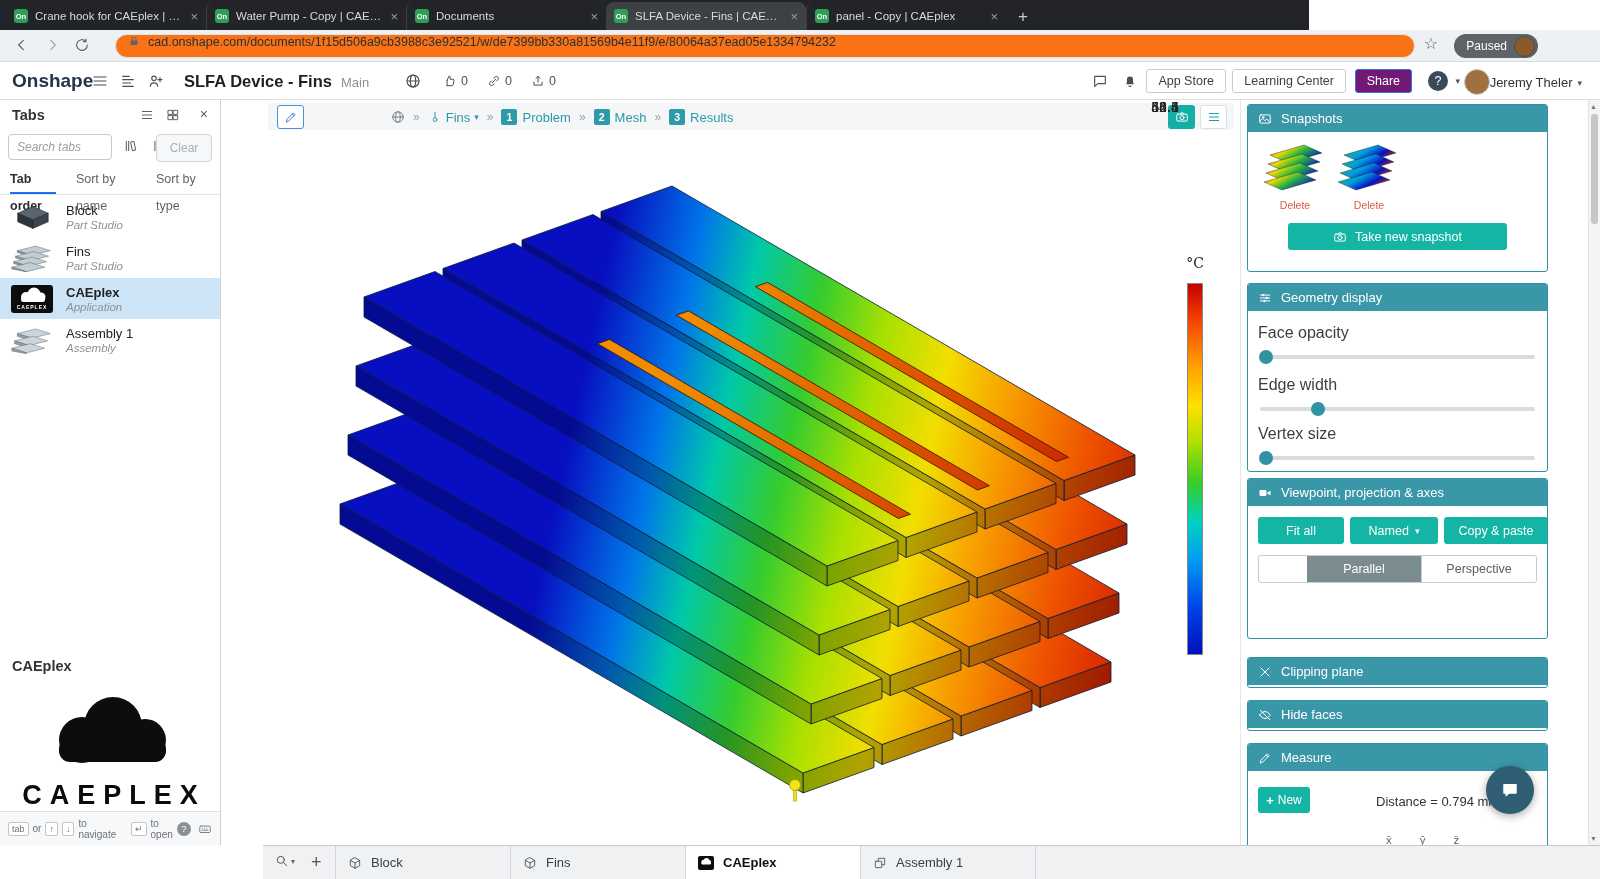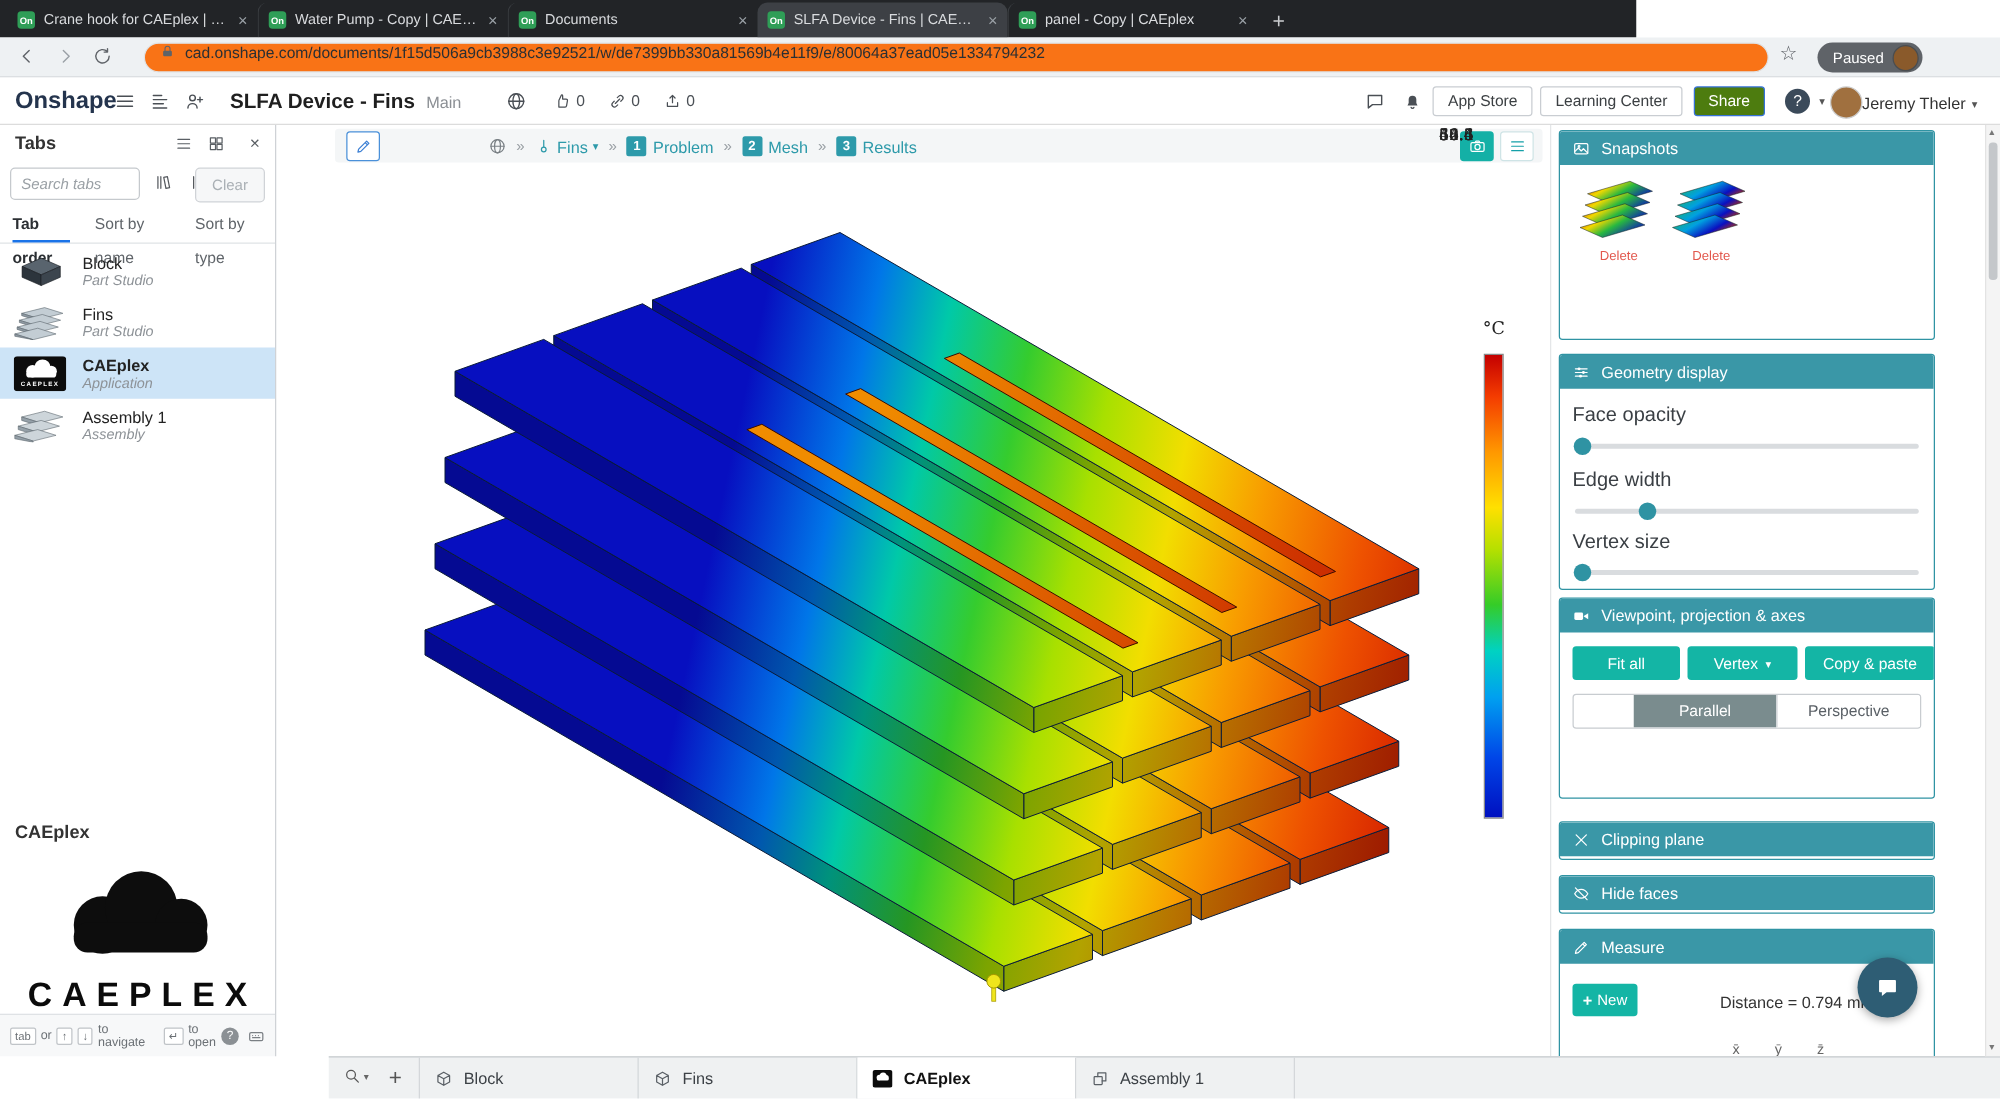--- a/index.html
+++ b/index.html
@@ -29,21 +29,21 @@
 
   
   #osbar{position:absolute;left:0;top:62px;width:1600px;height:38px;background:#fff;border-bottom:1px solid #dcdcdc;box-sizing:border-box;}
   #oslogo{position:absolute;left:12px;top:8px;font-size:19px;font-weight:bold;color:#24344d;}
   .osico{position:absolute;top:11px;color:#4a4f55;}
   #ostitle-wrap{position:absolute;left:184px;top:10px;display:flex;gap:9px;align-items:baseline;}
   #ostitle{font-size:16.5px;font-weight:bold;color:#1f1f1f;}
   #osmain{font-size:13px;color:#8b8f94;}
   .cnt{position:absolute;top:12px;font-size:12.5px;color:#4a4f55;display:flex;gap:4px;align-items:center;}
   .osbtn{position:absolute;top:7px;height:24px;border:1px solid #c9cdd2;border-radius:3px;background:#fff;font-size:12.5px;color:#3c4043;display:flex;align-items:center;padding:0 11px;box-sizing:border-box;}
-  #btn-share{background:#4d7c0f;border-color:#3572d8;color:#fff;}
+  #btn-share{background:#701a75;border-color:#3572d8;color:#fff;}
   #os-help{position:absolute;right:152px;top:9px;width:20px;height:20px;border-radius:50%;background:#3b4a5a;color:#fff;font-size:12.5px;display:flex;align-items:center;justify-content:center;}
   #os-help-caret{position:absolute;right:140px;top:14px;font-size:9px;color:#555;}
   #os-avatar{position:absolute;right:110px;top:7px;width:24px;height:24px;border-radius:50%;background:#a0703f;border:1px solid #ccc;}
   #os-user{position:absolute;right:18px;top:13px;font-size:13px;color:#333;display:flex;gap:5px;align-items:center;}
   #os-user .caret{font-size:9px;color:#555;}
 
   
   #sidebar{position:absolute;left:0;top:100px;width:221px;height:745px;background:#fff;border-right:1px solid #cfd2d6;box-sizing:border-box;}
   #sb-title{position:absolute;left:12px;top:7px;font-size:14.5px;font-weight:bold;color:#333;}
   .sb-hico{position:absolute;top:8px;color:#5a5f64;}
@@ -608,20 +608,28 @@
                 <stop offset="1" stop-color="#c83000"></stop>
               </linearGradient>
             </defs>
           <polygon points="8,14 42,4 60,12 26,22" fill="url(#mg2)" stroke="#122" stroke-width=".4"></polygon>
           <polygon points="6,23 40,13 58,21 24,31" fill="url(#mg2)" stroke="#122" stroke-width=".4"></polygon>
           <polygon points="4,32 38,22 56,30 22,40" fill="url(#mg2)" stroke="#122" stroke-width=".4"></polygon>
           <polygon points="2,41 36,31 54,39 20,49" fill="url(#mg2)" stroke="#122" stroke-width=".4"></polygon>
         </svg></span>
       <span class="snapdel" id="del1">Delete</span>
       <span class="snapdel" id="del2">Delete</span>
+      <div id="snapbtn">
+        <svg class="svgi s14" viewBox="0 0 24 24">
+            <rect x="3" y="7" width="18" height="12" rx="2"></rect>
+            <circle cx="12" cy="13" r="3.5"></circle>
+            <path d="M8.5 7l1.5-2h4l1.5 2"></path>
+          </svg>
+        <span>Take new snapshot</span>
+      </div>
     </div>
 
     <div class="card" id="card-geom">
       <div class="card-h">
         <svg class="svgi s14" viewBox="0 0 24 24">
             <path d="M4 7h16M4 12h16M4 17h16"></path>
             <circle cx="9" cy="7" r="2" fill="#fff" stroke="none"></circle>
             <circle cx="15" cy="12" r="2" fill="#fff" stroke="none"></circle>
             <circle cx="11" cy="17" r="2" fill="#fff" stroke="none"></circle>
           </svg>
@@ -647,21 +655,21 @@
     <div class="card" id="card-view">
       <div class="card-h">
         <svg class="svgi s14" viewBox="0 0 24 24">
             <rect x="2.5" y="7" width="12" height="10" rx="2" fill="#fff" stroke="none"></rect>
             <path d="M15.5 11.5l6-3.5v8l-6-3.5z" fill="#fff" stroke="none"></path>
           </svg>
         <span>Viewpoint, projection &amp; axes</span>
       </div>
       <div class="vbtn" id="vbtn1">Fit all</div>
       <div class="vbtn" id="vbtn2">
-        <span>Vertex</span>
+        <span>Named</span>
         <span style="font-size:9px">▾</span>
         </div>
       <div class="vbtn" id="vbtn3">Copy &amp; paste</div>
       <div class="segrow" id="seg-proj">
         <span class="seg dark">Parallel</span>
         <span class="seg">Perspective</span>
       </div>
     </div>
 
     <div class="card" id="card-clip">

